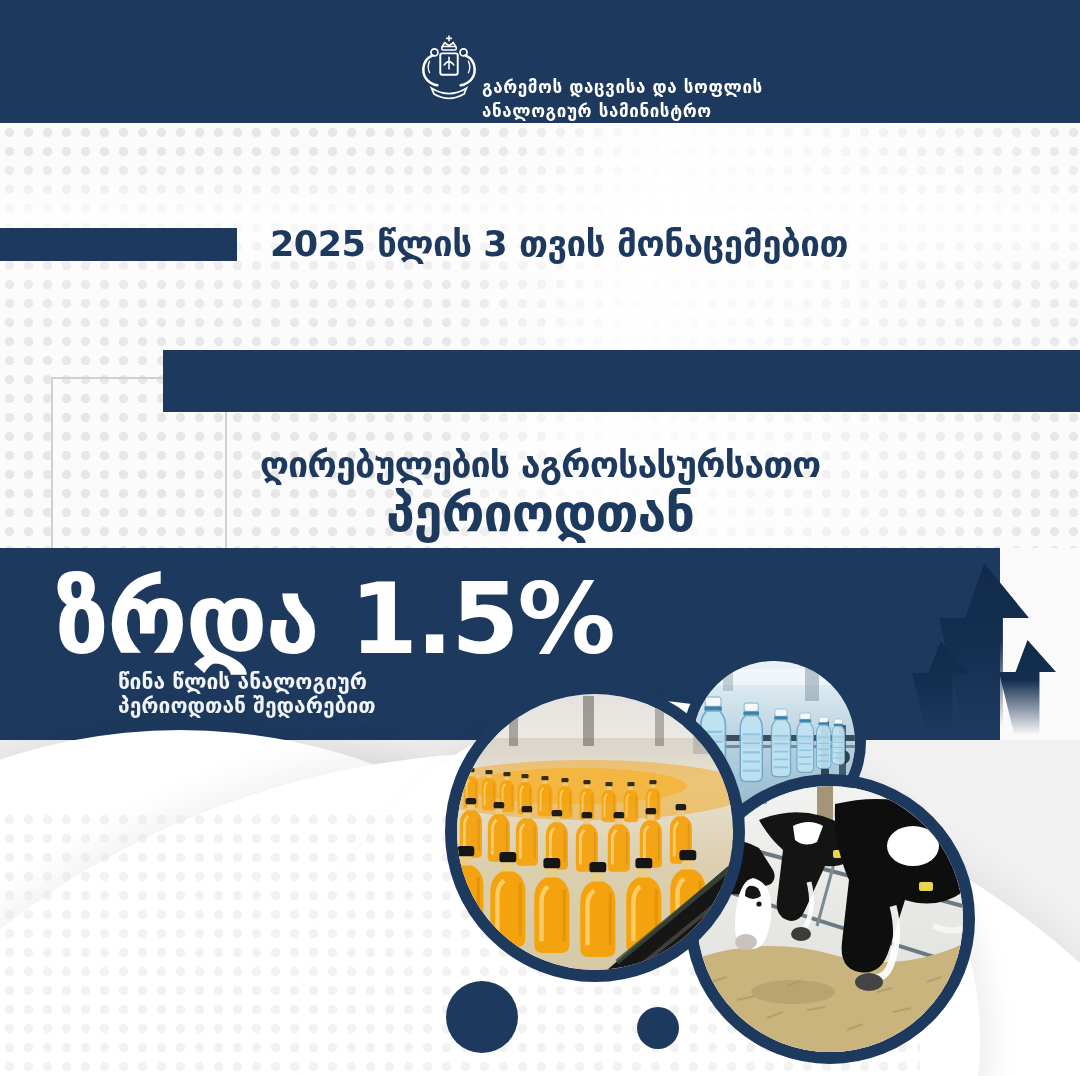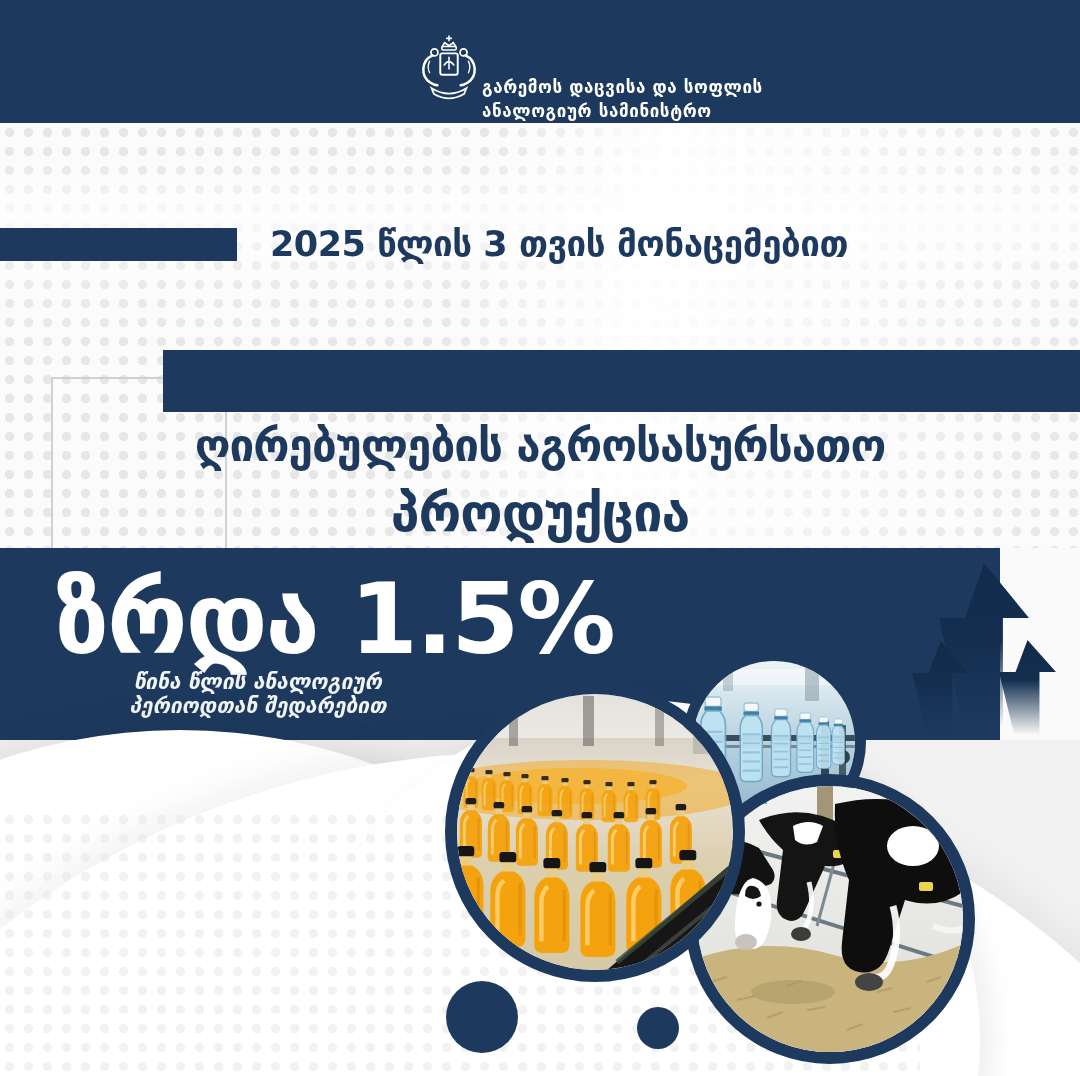--- a/index.html
+++ b/index.html
@@ -26,30 +26,30 @@
       border:2px solid #ccd1d8;background:transparent;}
   
   .date-bar{left:0;top:228px;width:237px;height:33px;background:#1d3a5e;}
   .date-text{left:270px;top:224px;font-size:35px;font-weight:bold;color:#1d3a5e;
       white-space:nowrap;letter-spacing:-.5px;}
   .title{left:540px;top:288px;transform:translateX(-50%);font-size:55px;font-weight:bold;
       color:#1d3a5e;white-space:nowrap;letter-spacing:-1px;}
   .value-band{left:163px;top:350px;width:917px;height:62px;background:#1d3a5e;}
   .value-text{left:540px;top:353px;transform:translateX(-50%);font-size:54px;font-weight:bold;
       color:#ffffff;white-space:nowrap;letter-spacing:-1px;}
-  .sub1{left:540px;top:420px;transform:translateX(-50%);font-size:44px;font-weight:bold;
+  .sub1{left:540px;top:444px;transform:translateX(-50%);font-size:36px;font-weight:bold;
       color:#1d3a5e;white-space:nowrap;letter-spacing:-1px;}
   .sub2{left:540px;top:483px;transform:translateX(-50%);font-size:52px;font-weight:bold;
       color:#1d3a5e;white-space:nowrap;letter-spacing:-1px;}
   
   .navy-section{left:0;top:548px;width:1000px;height:192px;background:#1d3a5e;}
   .growth{left:55px;top:562px;font-size:98px;font-weight:bold;color:#fff;
       white-space:nowrap;letter-spacing:-2px;}
-  .note{left:118px;top:670px;width:280px;text-align:center;color:#f2f5f8;
-      font-size:21px;font-weight:bold;line-height:24px;font-style:italic;}
+  .note{left:118px;top:670px;width:280px;color:#f2f5f8;
+      font-size:21px;font-weight:bold;line-height:24px;}
   .arrow{clip-path:polygon(50% 0%,100% 32%,71% 32%,71% 100%,29% 100%,0% 32%,29% 32%);}
   .arrow-big{left:939px;top:563px;width:90px;height:172px;
       background:linear-gradient(180deg,#122b4b 0%,#132e4f 45%,rgba(19,46,79,0) 96%);}
   .arrow-s1{left:912px;top:641px;width:57px;height:100px;
       background:linear-gradient(180deg,#122b4b 0%,#132e4f 40%,rgba(19,46,79,0) 95%);}
   .arrow-s2{left:999px;top:640px;width:57px;height:100px;
       background:linear-gradient(180deg,#122b4b 0%,#132e4f 40%,rgba(19,46,79,0) 95%);}
   
   .bottom-zone{left:0;top:740px;width:1080px;height:336px;background:#f1f1f1;}
   .curve{position:absolute;border-radius:50%;background:#ffffff;
@@ -98,21 +98,21 @@
     <div class="abs ministry">
       <div>გარემოს დაცვისა და სოფლის</div>
       <div>ანალოგიურ სამინისტრო</div>
     </div>
   </div>
 
   <div class="abs date-bar"></div>
   <div class="abs date-text">2025 წლის 3 თვის მონაცემებით</div>
   <div class="abs value-band"></div>
   <div class="abs sub1">ღირებულების აგროსასურსათო</div>
-  <div class="abs sub2">პროდუქცია</div>
+  <div class="abs sub2">პერიოდთან</div>
 
   <div class="abs navy-section">
     <div class="abs arrow arrow-big" style="left:939px;top:15px;"></div>
     <div class="abs arrow arrow-s1" style="left:912px;top:93px;"></div>
     <div class="abs arrow arrow-s2" style="left:999px;top:92px;"></div>
     <div class="abs growth" style="left:55px;top:14px;">ზრდა 1.5%</div>
     <div class="abs note" style="left:118px;top:122px;">
       <div>წინა წლის ანალოგიურ</div>
       <div>პერიოდთან შედარებით</div>
     </div>

